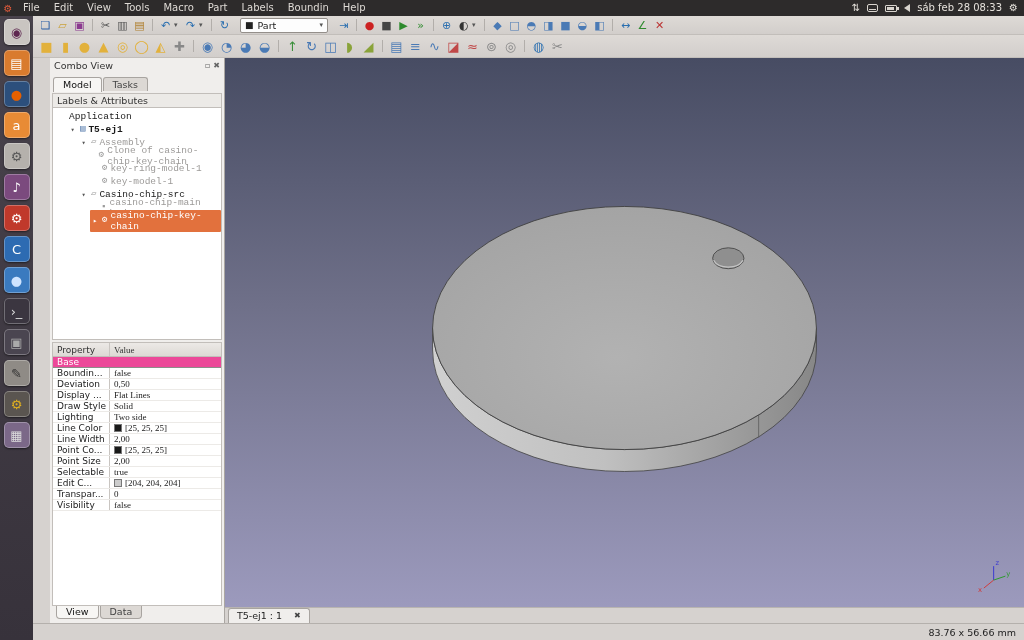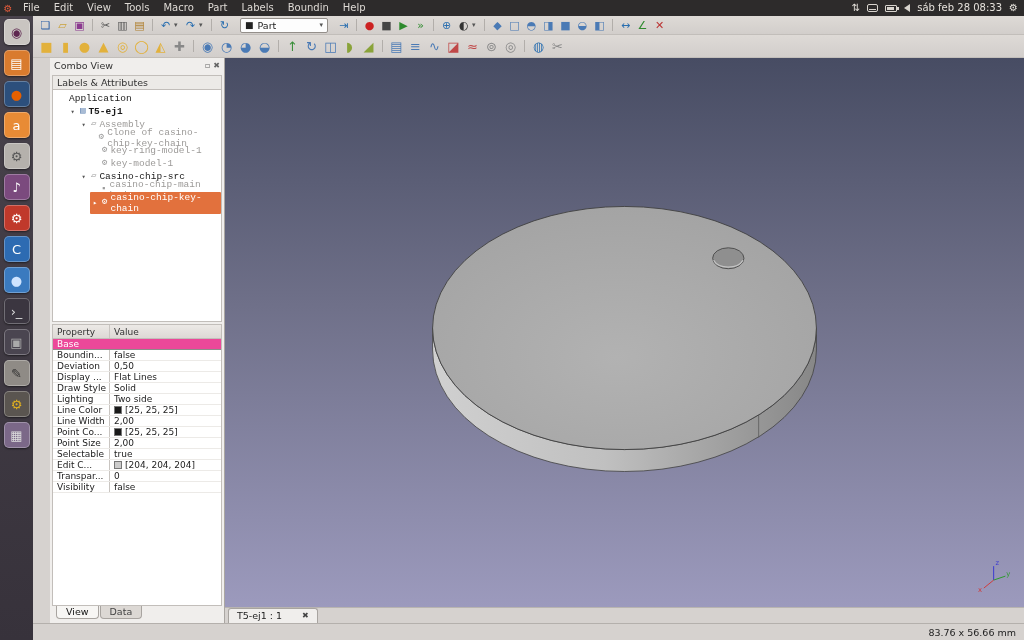--- a/index.html
+++ b/index.html
@@ -65,38 +65,38 @@
   .tree-row.sel .tw { color:#fff; }
   .ti { font-size:9px; line-height:1; }
   .tl.dim { color:#9c9a98; }
   .tl.bold { font-weight:bold; }
 
   
   .cv-prop { flex:1; margin:2px 2px 0; border:1px solid #c2beba; background:#fff; display:flex; flex-direction:column; overflow:hidden; }
   .prop-head { display:flex; height:14px; background:linear-gradient(#ece9e6,#ddd9d5); border-bottom:1px solid #c2beba; font-size:9px; color:#333; }
   .prop-head .pc { display:flex; align-items:center; padding:0 4px; }
   .pc.prop { width:57px; border-right:1px solid #c9c5c1; flex:none; }
-  .pc.val { flex:1; display:flex; align-items:center; gap:3px; padding:0 4px; }
+  .pc.val { flex:1; display:flex; align-items:center; gap:3px; padding:0 4px;font-family:Liberation Serif, serif; }
   .prop-row { display:flex; height:11px; font-size:9px; color:#222; border-bottom:1px solid #eceae7; cursor:default; }
   .prop-row .pc { display:flex; align-items:center; padding:0 4px; overflow:hidden; white-space:nowrap; }
   .prop-row.group { background:#ec4899; color:#fff; border-bottom:1px solid #8e8c8a; }
   .prop-row.group .pc.prop { border-right:none; }
   .swatch { width:8px; height:8px; border:1px solid #777; display:inline-block; flex:none; }
 
   .cv-bottom { height:17px; display:flex; align-items:flex-start; padding-left:6px; gap:1px; }
   .cv-btab { padding:0 9px 1px; font-size:9.5px; border:1px solid #a8a4a0; border-top:none;
              border-radius:0 0 4px 4px; background:#dcd8d4; color:#444; cursor:pointer; }
   .cv-btab.active { background:#f7f6f4; color:#111; }
 
   
   .viewport-col { flex:1; display:flex; flex-direction:column; min-width:0; }
   .viewport { position:relative; flex:1; background:linear-gradient(180deg,#474c63 0%,#6f7089 45%,#9c9abd 100%); cursor:crosshair; }
   .viewport svg { position:absolute; inset:0; }
   .mdi-row { height:16px; background:#d6d2cf; display:flex; align-items:flex-end; padding-left:3px; border-top:1px solid #b8b4b0; }
-  .mdi-tab { display:flex; align-items:center; gap:20px; padding:1px 8px 2px; font-size:9.5px; color:#222;
+  .mdi-tab { display:flex; align-items:center; gap:12px; padding:1px 8px 2px; font-size:9.5px; color:#222;
              background:#f0eeec; border:1px solid #a8a4a0; border-bottom:none; border-radius:3px 3px 0 0; cursor:pointer; }
   .mdi-close { font-size:8px; color:#444; cursor:pointer; }
 
   
   .statusbar { height:17px; background:#d6d2cf; border-top:1px solid #b4b0ac; display:flex; align-items:center;
                justify-content:flex-end; padding-right:8px; font-size:9.5px; color:#222; }
 </style>
 </head>
 <body>
 
@@ -228,20 +228,24 @@
     <div class="content">
 
       <div class="combo-view">
         <div class="cv-title">
           <span>Combo View</span>
           <span class="cv-title-btns">
             <span>▫</span>
             <span>✖</span>
           </span>
         </div>
+        <div class="cv-tabs">
+          <div class="cv-tab active">Model</div>
+          <div class="cv-tab">Tasks</div>
+        </div>
         <div class="cv-treehdr">Labels &amp; Attributes</div>
         <div class="cv-tree">
             <div class="tree-row" style="padding-left:4px">
               <span class="hl">
                 <span class="tw"></span>
                 <span class="tl">Application</span>
               </span>
             </div>
             <div class="tree-row" style="padding-left:15px">
               <span class="hl">

